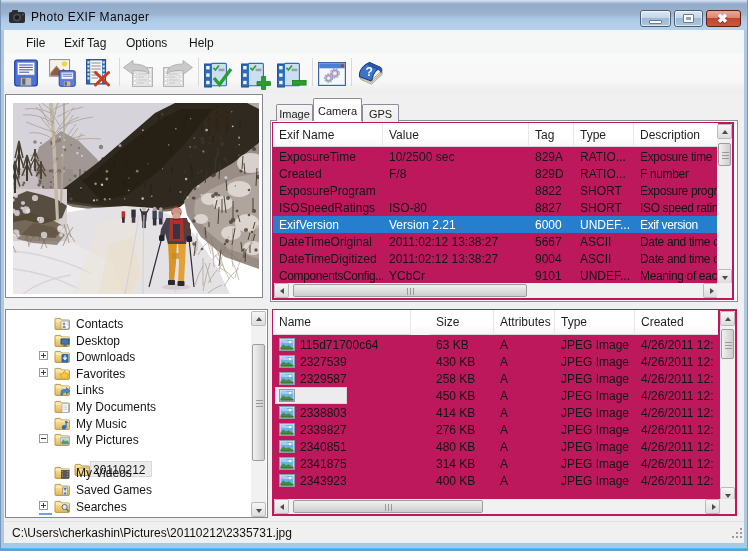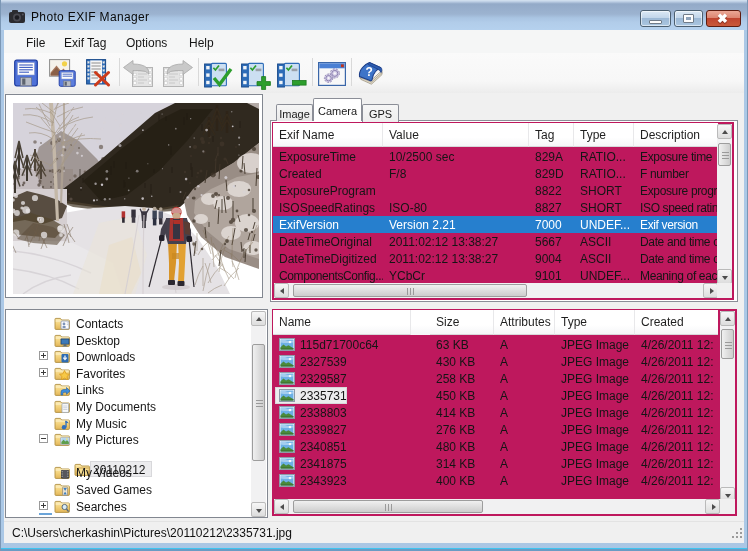--- a/index.html
+++ b/index.html
@@ -742,21 +742,21 @@
       <div class="erow" style="top:76px">
           <div class="cell c1">ISOSpeedRatings</div>
           <div class="cell c2">ISO-80</div>
           <div class="cell c3">8827</div>
           <div class="cell c4">SHORT</div>
           <div class="cell c5">ISO speed rating</div>
         </div>
       <div class="erow sel-blue" style="top:93px">
           <div class="cell c1">ExifVersion</div>
           <div class="cell c2">Version 2.21</div>
-          <div class="cell c3">7000</div>
+          <div class="cell c3">6000</div>
           <div class="cell c4">UNDEF...</div>
           <div class="cell c5">Exif version</div>
         </div>
       <div class="erow" style="top:110px">
           <div class="cell c1">DateTimeOriginal</div>
           <div class="cell c2">2011:02:12 13:38:27</div>
           <div class="cell c3">5667</div>
           <div class="cell c4">ASCII</div>
           <div class="cell c5">Date and time of</div>
         </div>
@@ -990,21 +990,20 @@
           <div class="cell c2">258 KB</div>
           <div class="cell c3">A</div>
           <div class="cell c4">JPEG Image</div>
           <div class="cell c5">4/26/2011 12:</div>
         </div>
       <div class="frow" style="top:77px">
           <div style="position:absolute;left:2px;top:0;width:72px;height:17px;background:#ececee;border:1px solid #d8d8db"></div>
           <svg class="fico" width="16" height="13">
             <use href="#imgico"></use>
           </svg>
-          <div class="cell c1">2335731</div>
           <div class="cell c2">450 KB</div>
           <div class="cell c3">A</div>
           <div class="cell c4">JPEG Image</div>
           <div class="cell c5">4/26/2011 12:</div>
         </div>
       <div class="frow" style="top:94px">
           <svg class="fico" width="16" height="13">
             <use href="#imgico"></use>
           </svg>
           <div class="cell c1">2338803</div>

